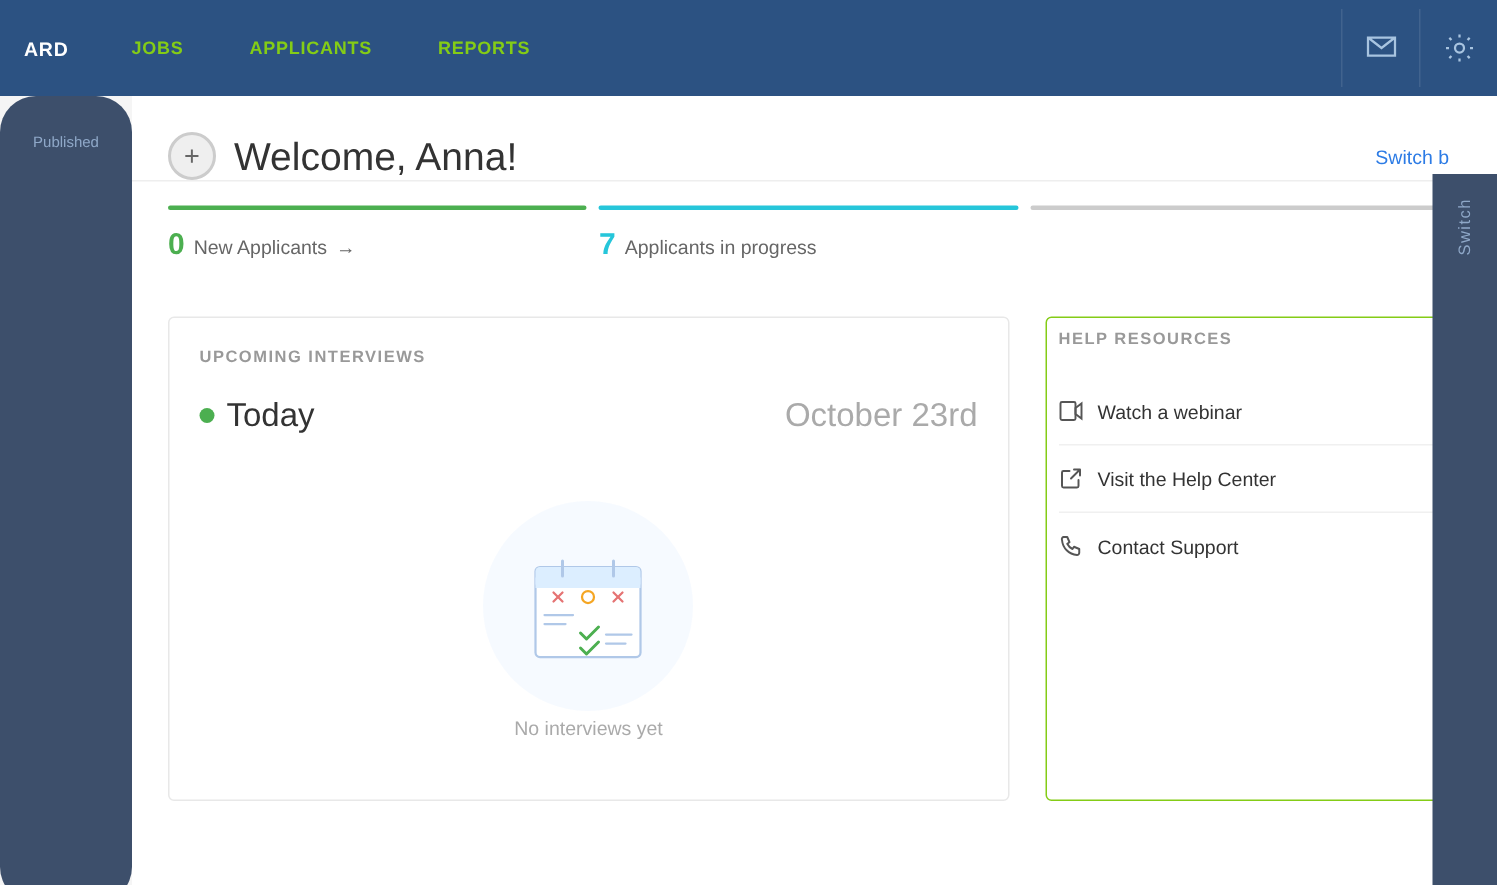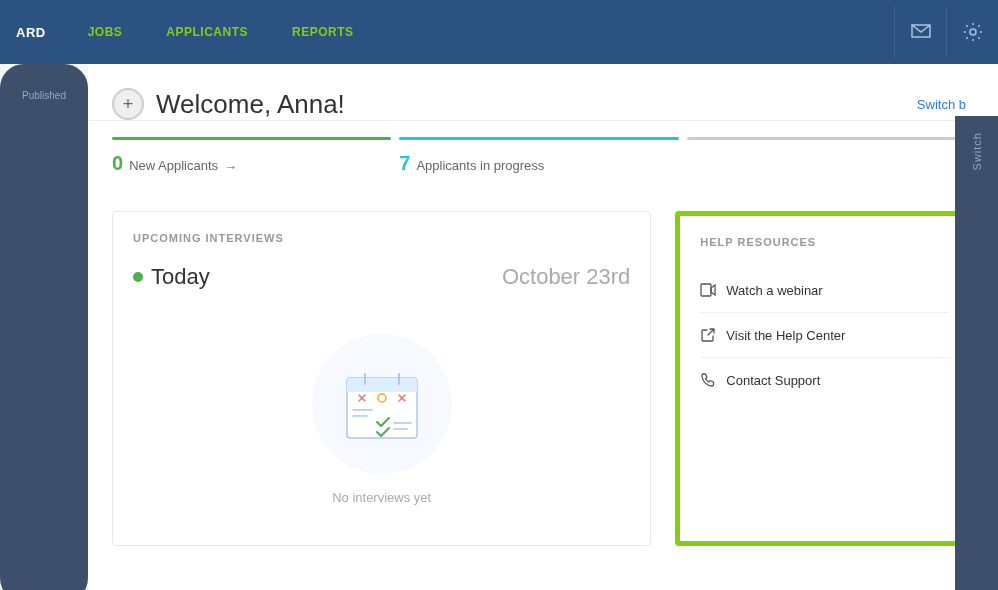--- a/index.html
+++ b/index.html
@@ -227,30 +227,30 @@
       align-items: center;
       justify-content: center;
     }
     .calendar-icon {
       width: 90px;
       height: 80px;
     }
     .no-interviews {
       color: #aaa;
       font-size: 13px;
-      margin-top: 16px;
+      margin-top: 4px;
     }
 
     
     .help-section {
       flex: 1;
       background: #fff;
-      border: 5px solid #84cc16;
+      border: 1px solid #84cc16;
       border-radius: 4px;
-      padding: 20px;
+      padding: 8px;
     }
     .help-item {
       display: flex;
       align-items: center;
       gap: 10px;
       padding: 14px 0;
       border-bottom: 1px solid #f0f0f0;
       cursor: pointer;
       font-size: 13px;
       color: #333;

